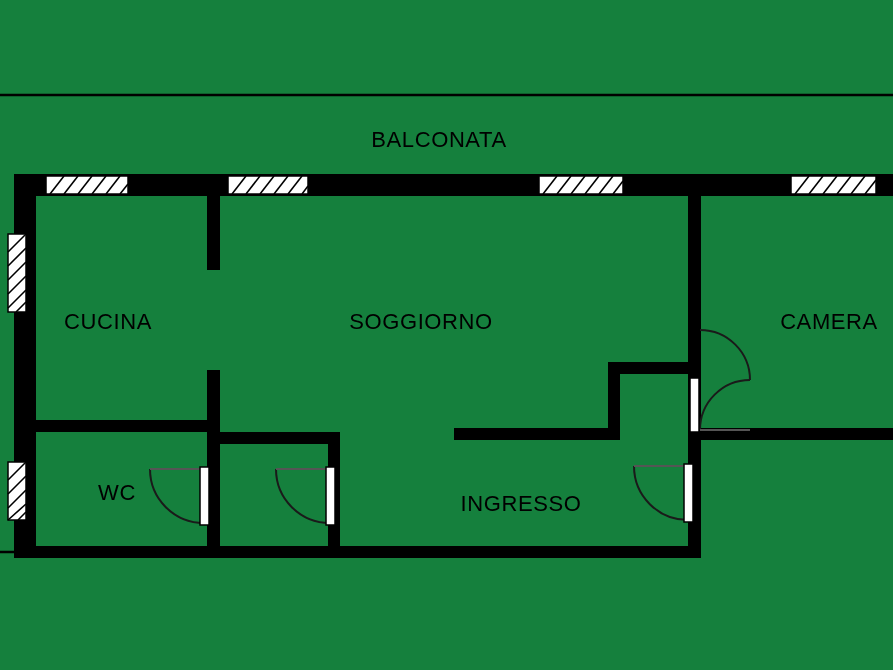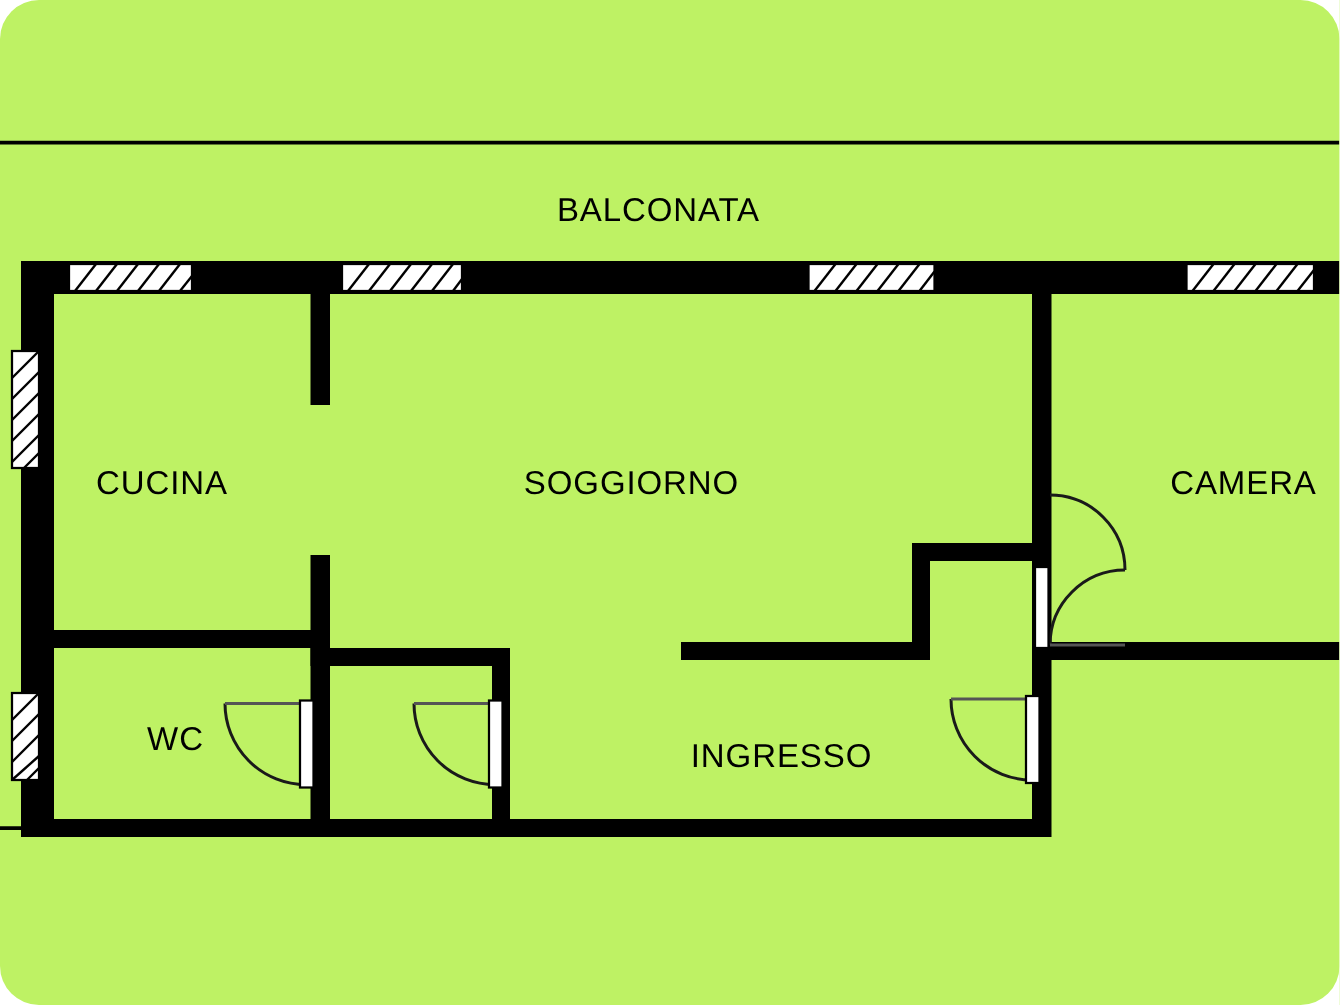--- a/index.html
+++ b/index.html
@@ -7,23 +7,22 @@
     padding: 0;
     background: #ffffff;
   }
   body {
     font-family: "Liberation Sans", sans-serif;
   }
   #floorplan-page {
     position: relative;
     width: 893px;
     height: 670px;
-    background: #bef264;
+    background: #15803d;
     overflow: hidden;
-    border-radius: 26px;
   }
   #plan-svg {
     display: block;
     width: 893px;
     height: 670px;
   }
   .room-label {
     font-family: "Liberation Sans", sans-serif;
     font-size: 22px;
     fill: #000000;

